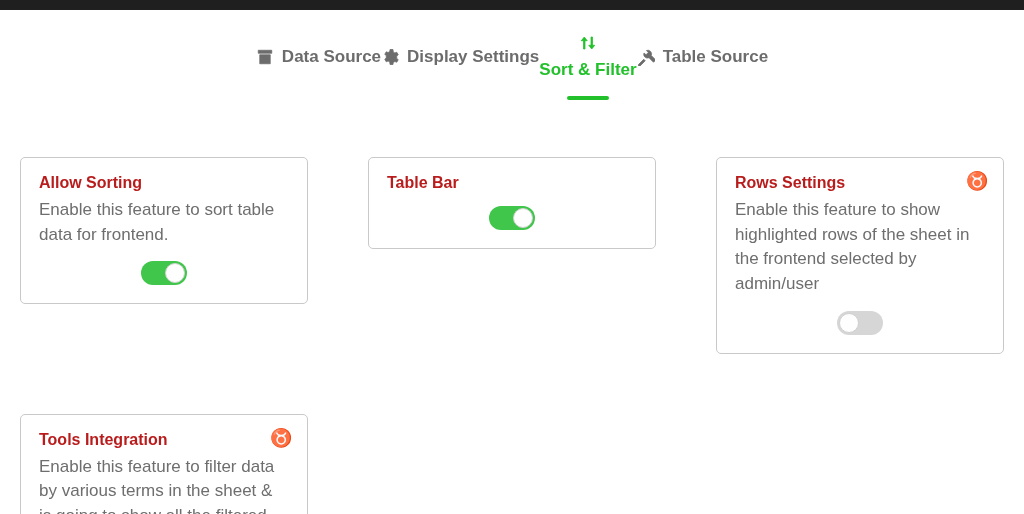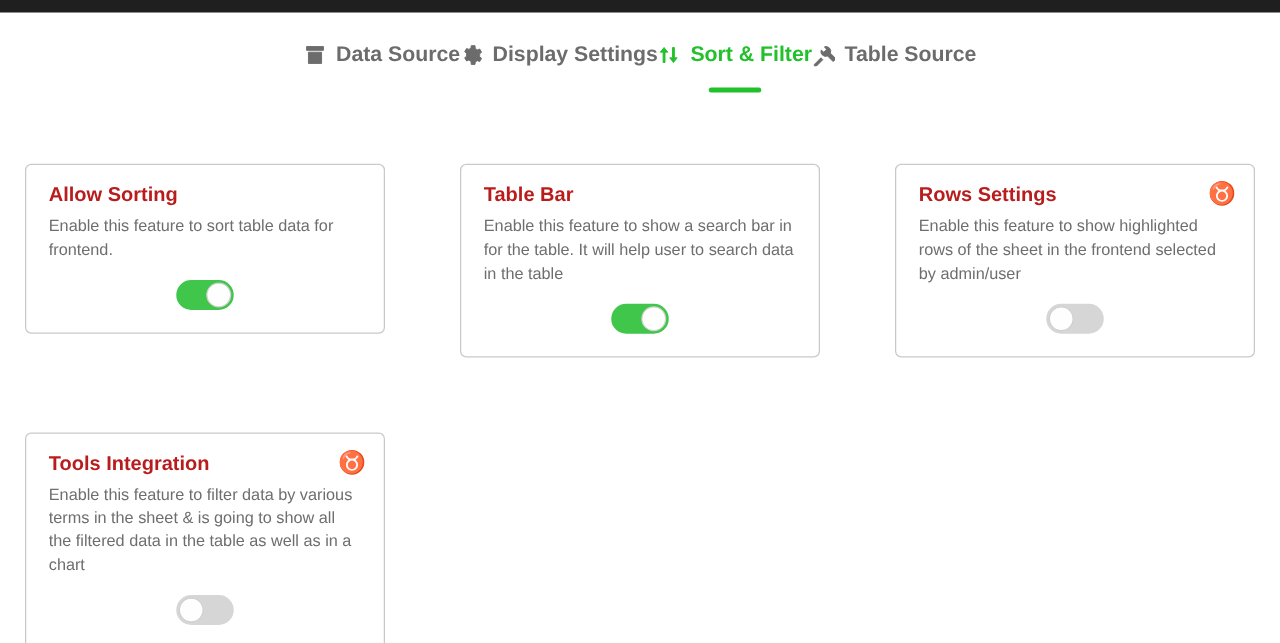--- a/index.html
+++ b/index.html
@@ -32,20 +32,21 @@
     gap: 8px;
     font-weight: 700;
     font-size: 17px;
     color: #6c6c6c;
     cursor: pointer;
     position: relative;
     padding-bottom: 10px;
   }
   .tab.active {
     color: #22c12b;
+    flex-direction: column;
   }
   .tab.active::after {
     content: "";
     position: absolute;
     left: 50%;
     transform: translateX(-50%);
     bottom: -10px;
     width: 42px;
     height: 4px;
     background: #22c12b;
@@ -70,21 +71,21 @@
     background: #fff;
     position: relative;
   }
   .card-title {
     font-weight: 700;
     font-size: 16px;
     color: #b91c1c;
     margin-bottom: 6px;
   }
   .card-desc {
-    font-size: 13px;
+    font-size: 17px;
     line-height: 1.45;
     color: #6e6e6e;
   }
   .badge {
     position: absolute;
     top: 14px;
     right: 14px;
     color: #5b21c9;
     font-weight: 700;
     font-size: 18px;
@@ -172,21 +173,20 @@
       <div class="card-desc">Enable this feature to sort table data for frontend.</div>
       <div class="toggle-wrap">
         <div class="toggle on">
             <div class="knob"></div>
           </div>
       </div>
     </div>
 
     <div class="card">
       <div class="card-title">Table Bar</div>
-      <div class="card-desc">Enable this feature to show a search bar in for the table. It will help user to search data in the table</div>
       <div class="toggle-wrap">
         <div class="toggle on">
             <div class="knob"></div>
           </div>
       </div>
     </div>
 
     <div class="card">
       <span class="badge">♉</span>
       <div class="card-title">Rows Settings</div>

